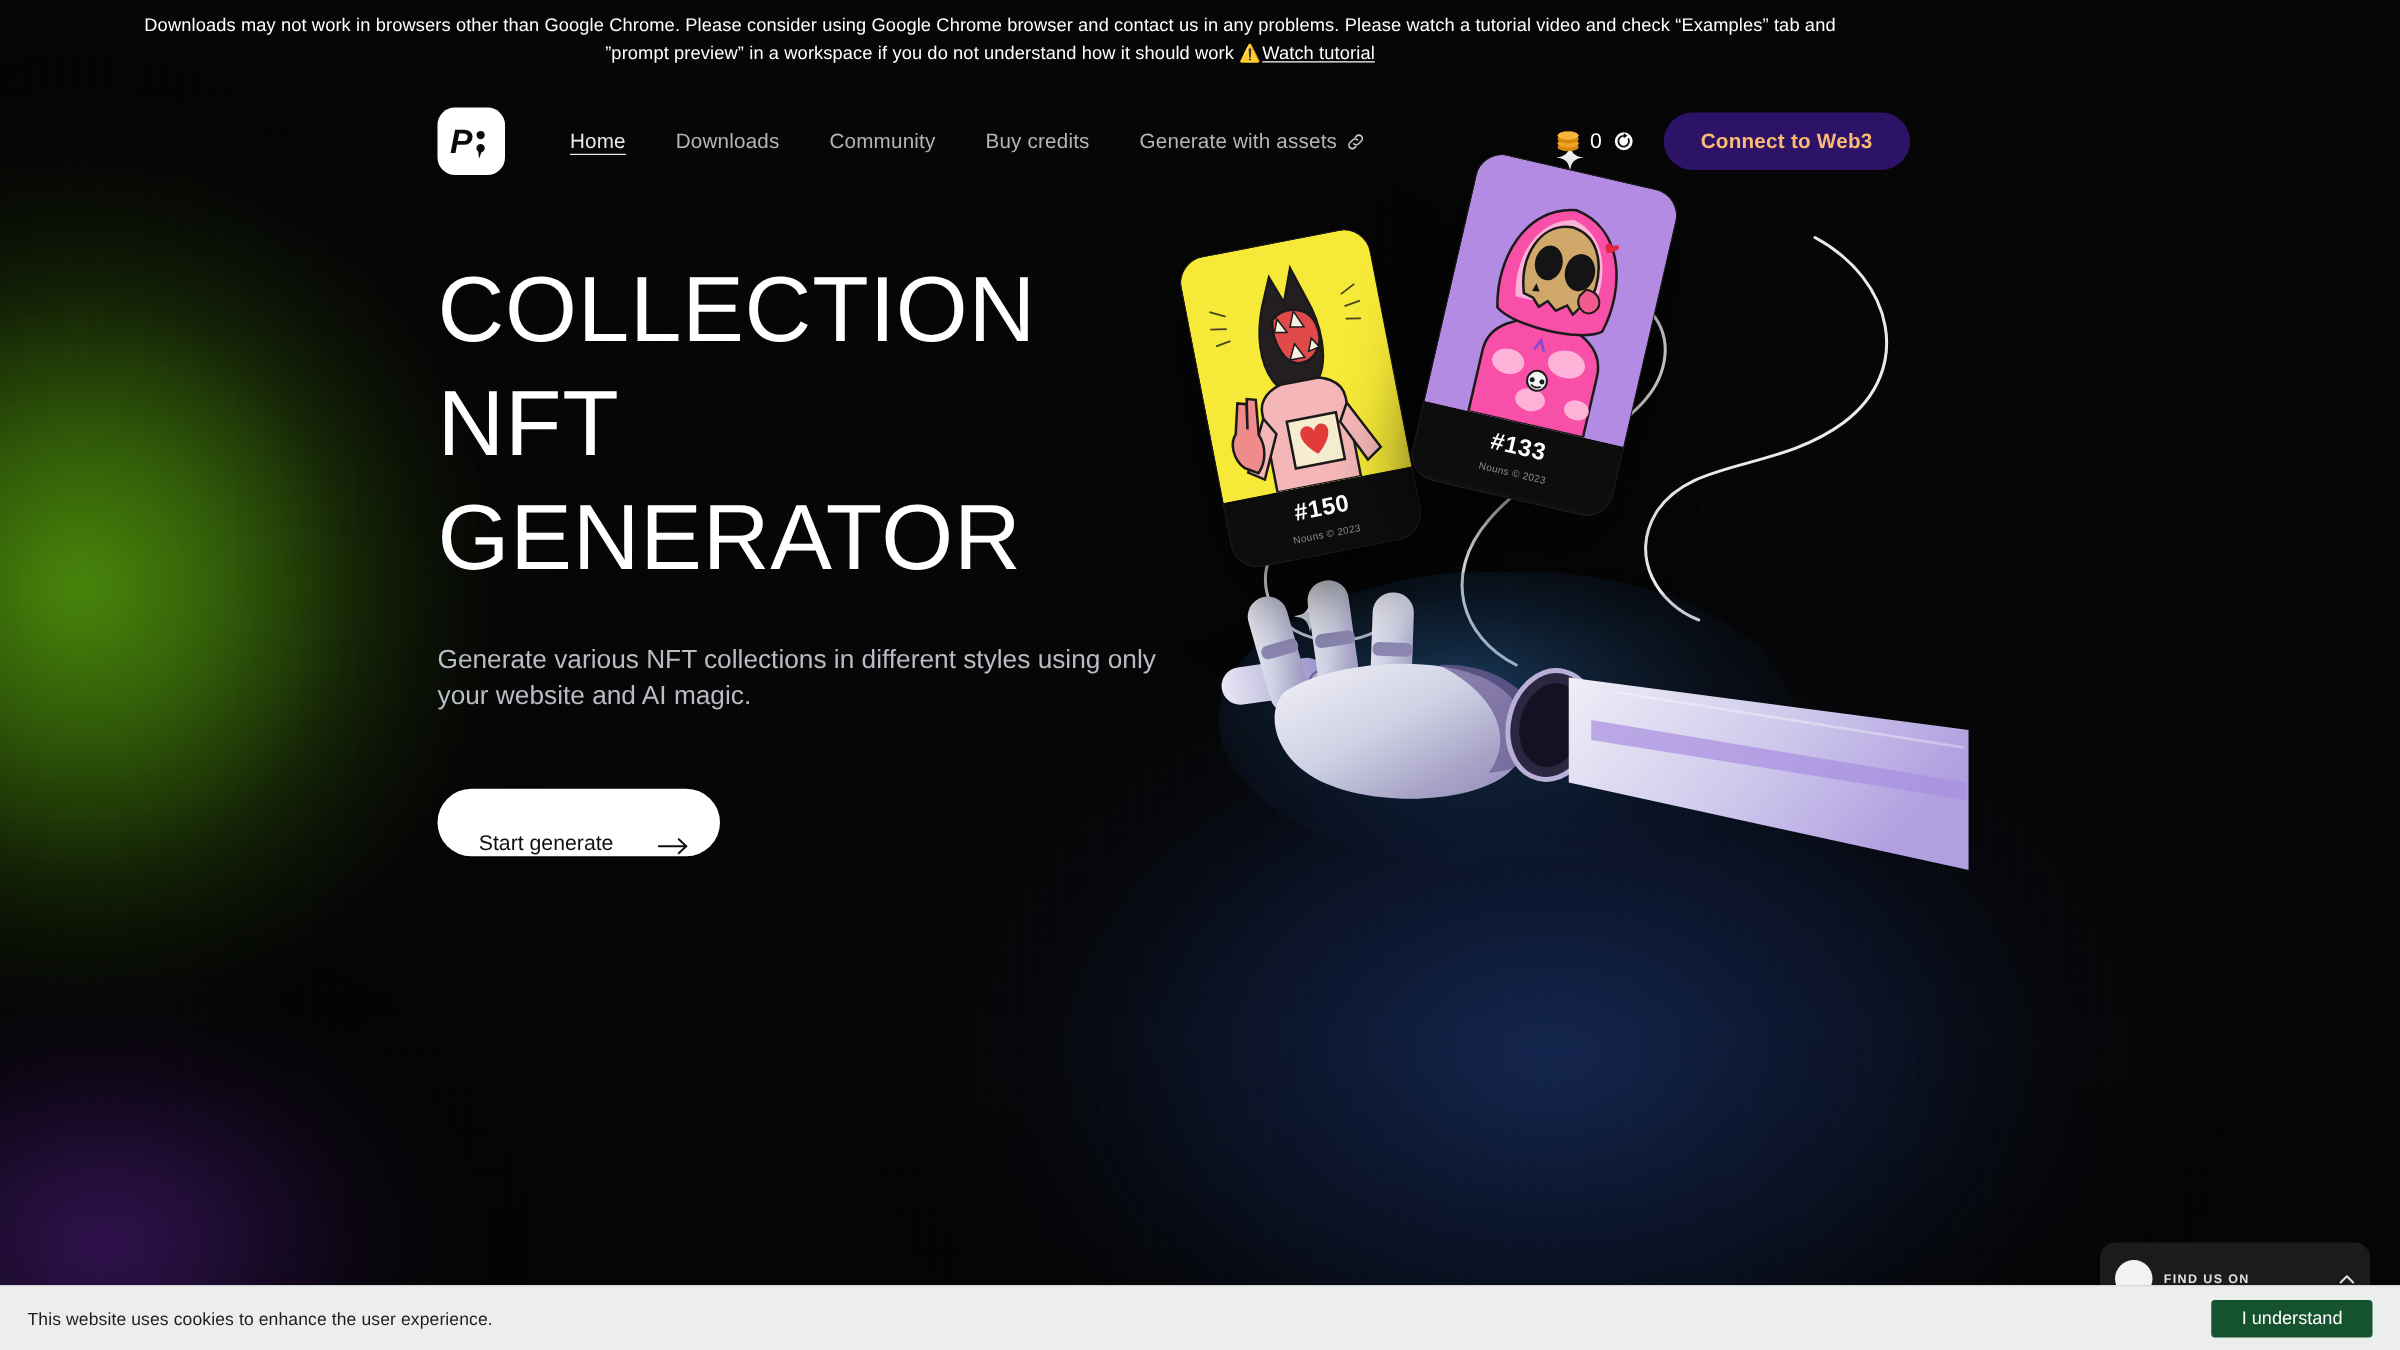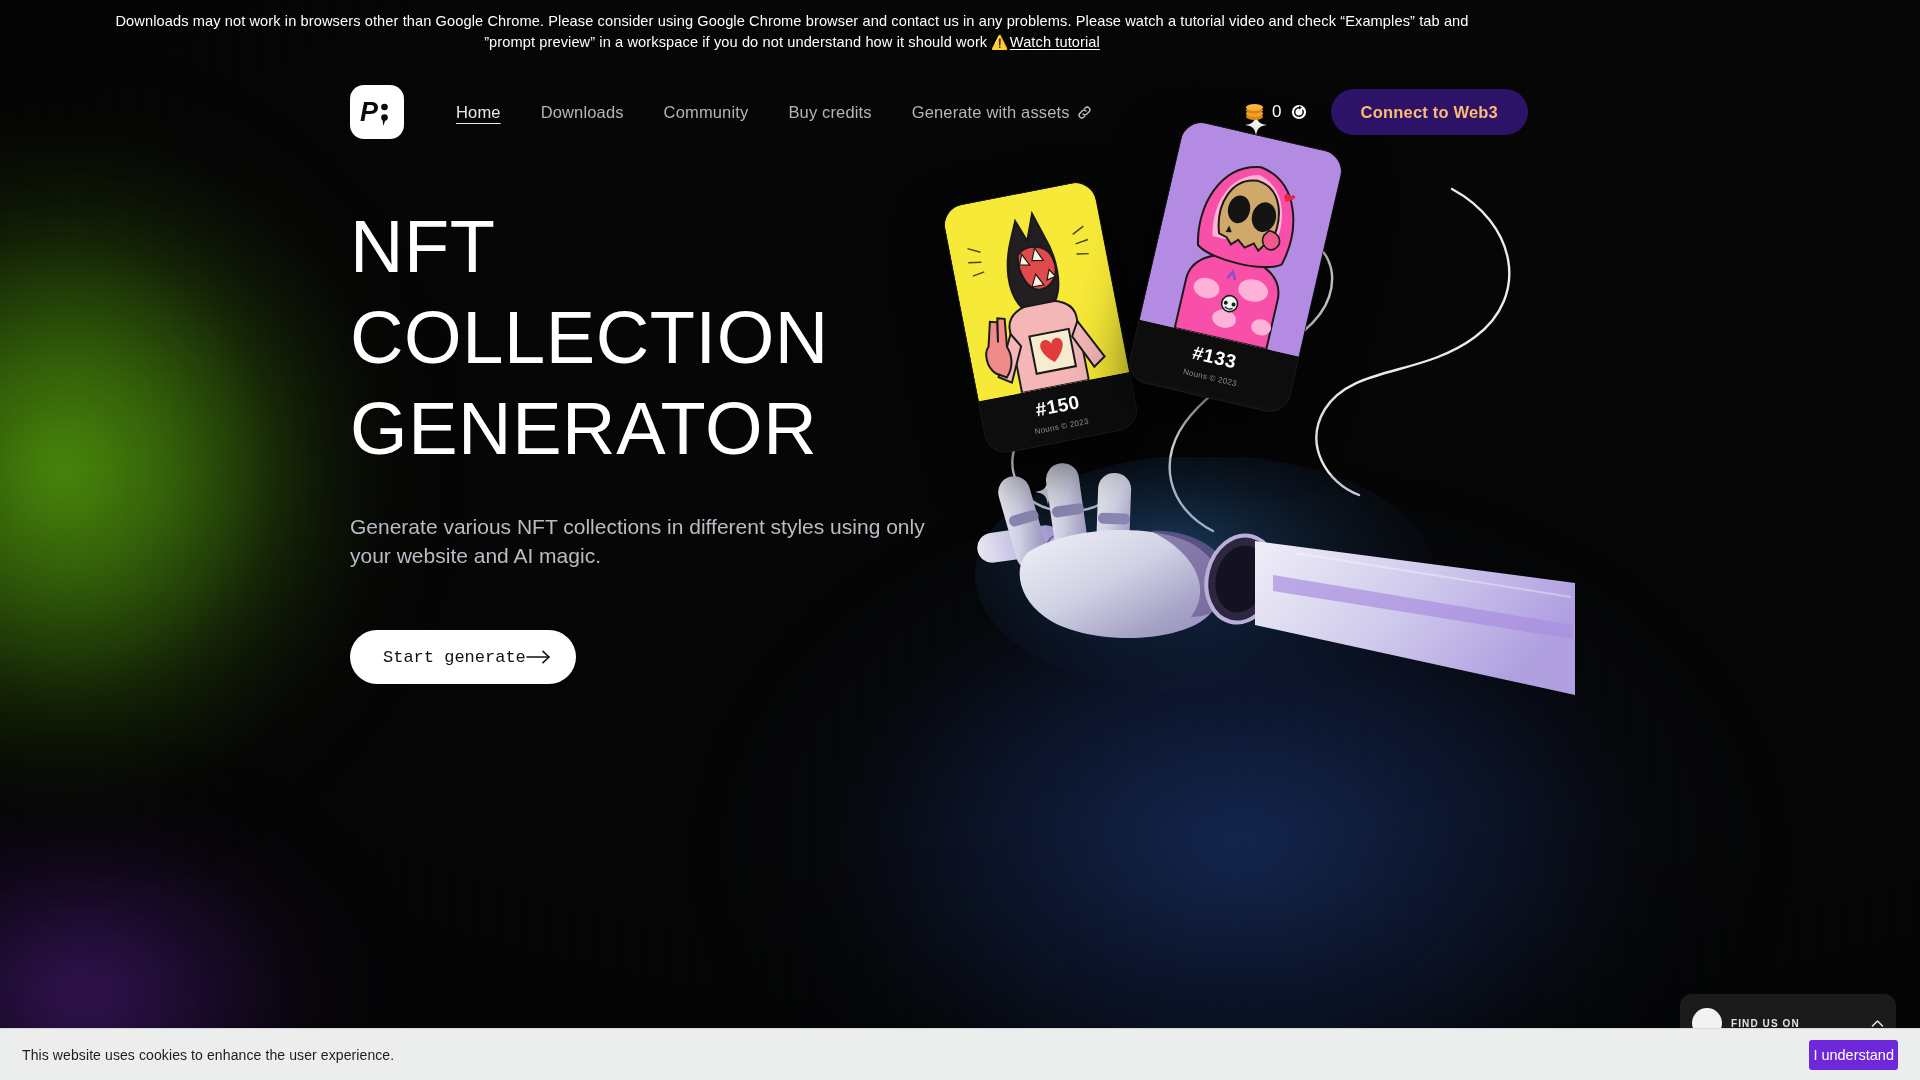--- a/index.html
+++ b/index.html
@@ -173,24 +173,24 @@
     font-weight: 400;
     max-width: 580px;
   }
   .btn-start {
     margin-top: 60px;
     height: 54px;
     width: 226px;
     border: none; border-radius: 999px;
     background: #ffffff;
     color: #111111;
-    font-family: Liberation Mono, monospace;
+    font-family: Liberation Sans, sans-serif;
     font-size: 17px;
     cursor: pointer;
-    display: flex; align-items: center;
+    display: flex; align-items: flex-end;
     padding: 0 24px 0 33px;
   }
   .btn-start .label { flex: 1; text-align: left; }
   .btn-start .arrow-icon { display: inline-flex; }
 
   
   .hero-art {
     position: absolute;
     left: 955px; top: -62px;
     width: 620px; height: 640px;
@@ -269,23 +269,23 @@
     background: #eceded;
     border-top: 1px solid #d7d8d8;
     display: flex; align-items: center;
     padding: 0 22px;
   }
   #cookiebar .cookie-text {
     color: #1d1d1d; font-size: 14px; letter-spacing: .1px;
   }
   .btn-understand {
     margin-left: auto;
-    height: 30px; padding: 0 4px;
+    height: 30px; padding: 0 24px;
     border: none; border-radius: 3px;
-    background: #6d28d9;
+    background: #14532d;
     color: #ffffff;
     font-family: inherit;
     font-size: 14.5px;
     cursor: pointer;
   }
 </style>
 </head>
 <body>
 
 <div id="page">
@@ -357,22 +357,22 @@
         </span>
       </div>
       <button class="btn-web3">Connect to Web3</button>
     </div>
   </div>
 
   <div id="hero">
 
     <div class="hero-copy">
       <h1 class="hero-title">
+        <div>COLLECTION</div>
         <div>NFT</div>
-        <div>COLLECTION</div>
         <div>GENERATOR</div>
       </h1>
       <p class="hero-sub">Generate various NFT collections in different styles using only your website and AI magic.</p>
       <button class="btn-start">
         <span class="label">Start generate</span>
         <span class="arrow-icon">
           <svg width="26" height="16" viewBox="0 0 26 16" fill="none" stroke="#111" stroke-width="1.6" stroke-linecap="round" stroke-linejoin="round">
             <path d="M1 8 H23"></path>
               <path d="M17 2.4 L23 8 L17 13.6"></path>
           </svg>

